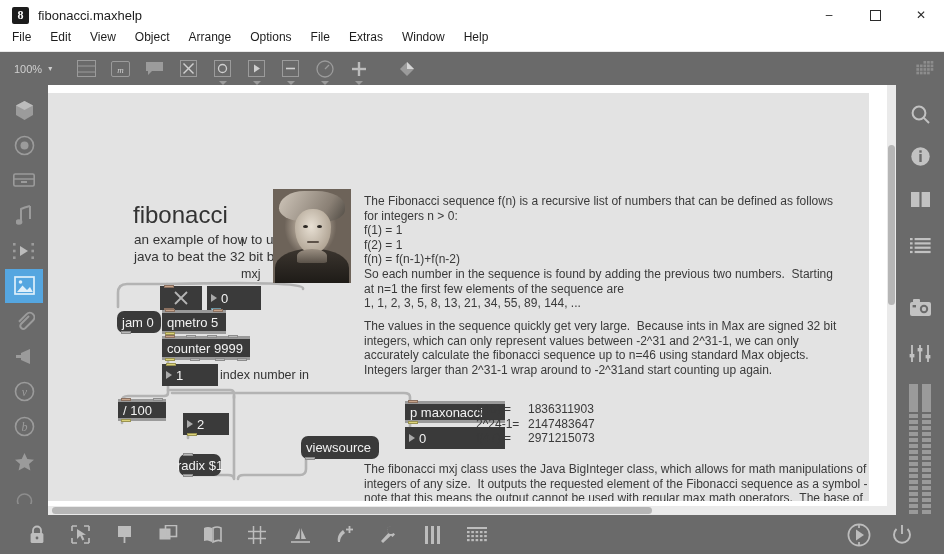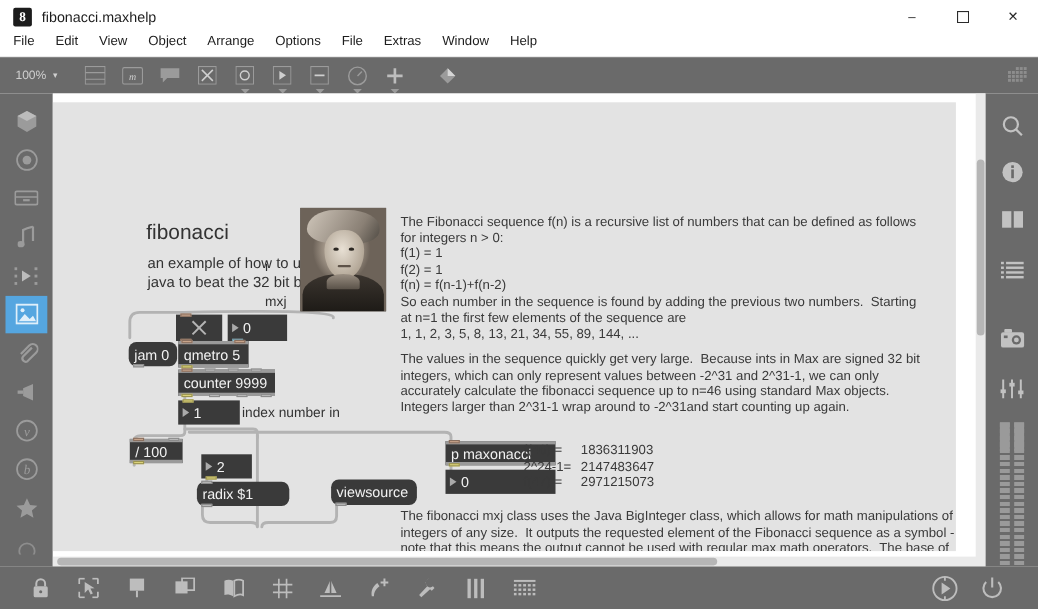--- a/index.html
+++ b/index.html
@@ -136,21 +136,21 @@
   .patch {
     position: absolute; left: 0; top: 8px;
     width: 821px; height: 408px;
     background: #e3e3e3;
     overflow: hidden;
   }
 
   
   .p-title {
     position: absolute; font-family: "Liberation Sans", sans-serif;
-    color: #333; font-size: 19px; font-weight: 400;
+    color: #333; font-size: 24px; font-weight: 400;
   }
   .p-sub {
     position: absolute; font-size: 13.5px; color: #333; line-height: 17px;
   }
   .p-small { position: absolute; font-size: 12.5px; color: #333; line-height: 16px; }
   .p-body {
     position: absolute; font-size: 12px; color: #3a3a3a; line-height: 14.6px;
     white-space: pre-wrap;
   }
   .p-mono-rows {
@@ -628,21 +628,21 @@
             <span class="nub" style="left:3px; top:-4px;"></span>
             <span class="nub gray" style="right:3px; top:-4px;"></span>
             <span class="nub out" style="left:3px; bottom:-4px;"></span>
           </div>
 
           <div class="obj num" style="left:135px; top:320px; width:46px; height:22px;">
             <span>2</span>
             <span class="nub out" style="left:4px; bottom:-1px;"></span>
           </div>
 
-          <div class="obj msg" style="left:131px; top:345px; width:84px; height:22px;">
+          <div class="obj msg" style="left:131px; top:361px; width:42px; height:22px;justify-content:center;">
             <span>radix $1</span>
             <span class="nub gray" style="left:4px; top:-1px;"></span>
             <span class="nub gray" style="left:4px; bottom:-1px;"></span>
           </div>
 
           <div class="obj msg" style="left:253px; top:343px; width:78px; height:23px;">
             <span>viewsource</span>
             <span class="nub gray" style="left:4px; bottom:-1px;"></span>
           </div>
 

